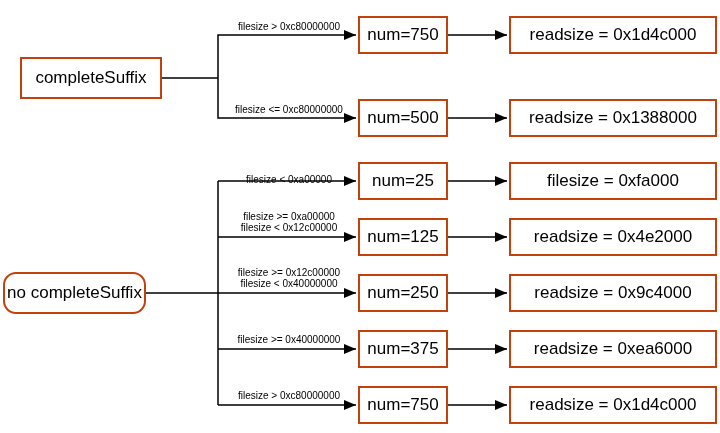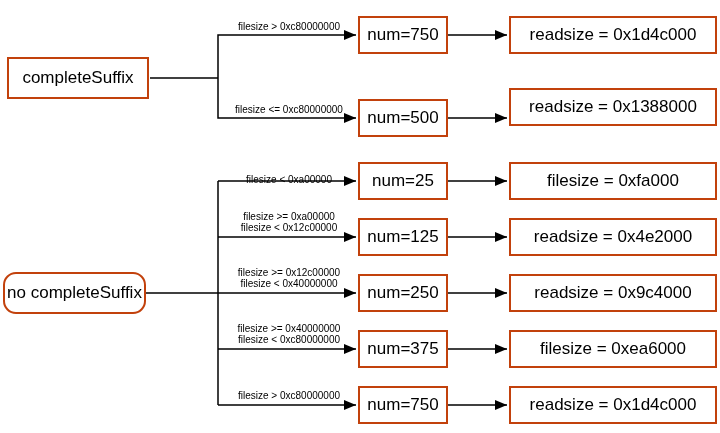--- a/index.html
+++ b/index.html
@@ -20,21 +20,21 @@
     font-size:17px;color:#000000;
     white-space:nowrap;
   }
   .cond{
     position:absolute;
     left:219px;width:140px;
     text-align:center;
     font-size:10px;line-height:11px;color:#000000;
     white-space:nowrap;
   }
-  .root-a{left:7px;top:57px;width:142px;height:42px;}
+  .root-a{left:20px;top:57px;width:142px;height:42px;}
   .root-b{left:3px;top:272px;width:143px;height:42px;border-radius:13px;}
   .numbox{left:358px;width:90px;height:38px;}
   .readbox{left:509px;width:208px;height:38px;}
 </style>
 </head>
 <body>
 
 <div class="canvas">
 
   <svg class="edges" viewBox="0 0 720 433" xmlns="http://www.w3.org/2000/svg">
@@ -81,21 +81,21 @@
     <span>readsize = 0x1d4c000</span>
   </div>
 
   <div class="cond" style="bottom:318px;">
     <div>filesize &lt;= 0xc80000000</div>
     <div></div>
   </div>
   <div class="node numbox" style="top:99px;">
     <span>num=500</span>
   </div>
-  <div class="node readbox" style="top:88px;text-align:center;">
+  <div class="node readbox" style="top:99px;text-align:center;">
     <span>readsize = 0x1388000</span>
   </div>
 
   <div class="node root-b">
     <span>no completeSuffix</span>
   </div>
 
   <div class="cond" style="bottom:248px;">
     <div>filesize &lt; 0xa00000</div>
     <div></div>
@@ -124,27 +124,26 @@
   </div>
   <div class="node numbox" style="top:274px;">
     <span>num=250</span>
   </div>
   <div class="node readbox" style="top:274px;">
     <span>readsize = 0x9c4000</span>
   </div>
 
   <div class="cond" style="bottom:88px;">
     <div>filesize &gt;= 0x40000000</div>
-    <div>filesize &lt; 0xc80000000</div>
   </div>
   <div class="node numbox" style="top:330px;">
     <span>num=375</span>
   </div>
   <div class="node readbox" style="top:330px;">
-    <span>filesize = 0xea6000</span>
+    <span>readsize = 0xea6000</span>
   </div>
 
   <div class="cond" style="bottom:32px;">
     <div>filesize &gt; 0xc80000000</div>
     <div></div>
   </div>
   <div class="node numbox" style="top:386px;">
     <span>num=750</span>
   </div>
   <div class="node readbox" style="top:386px;">

